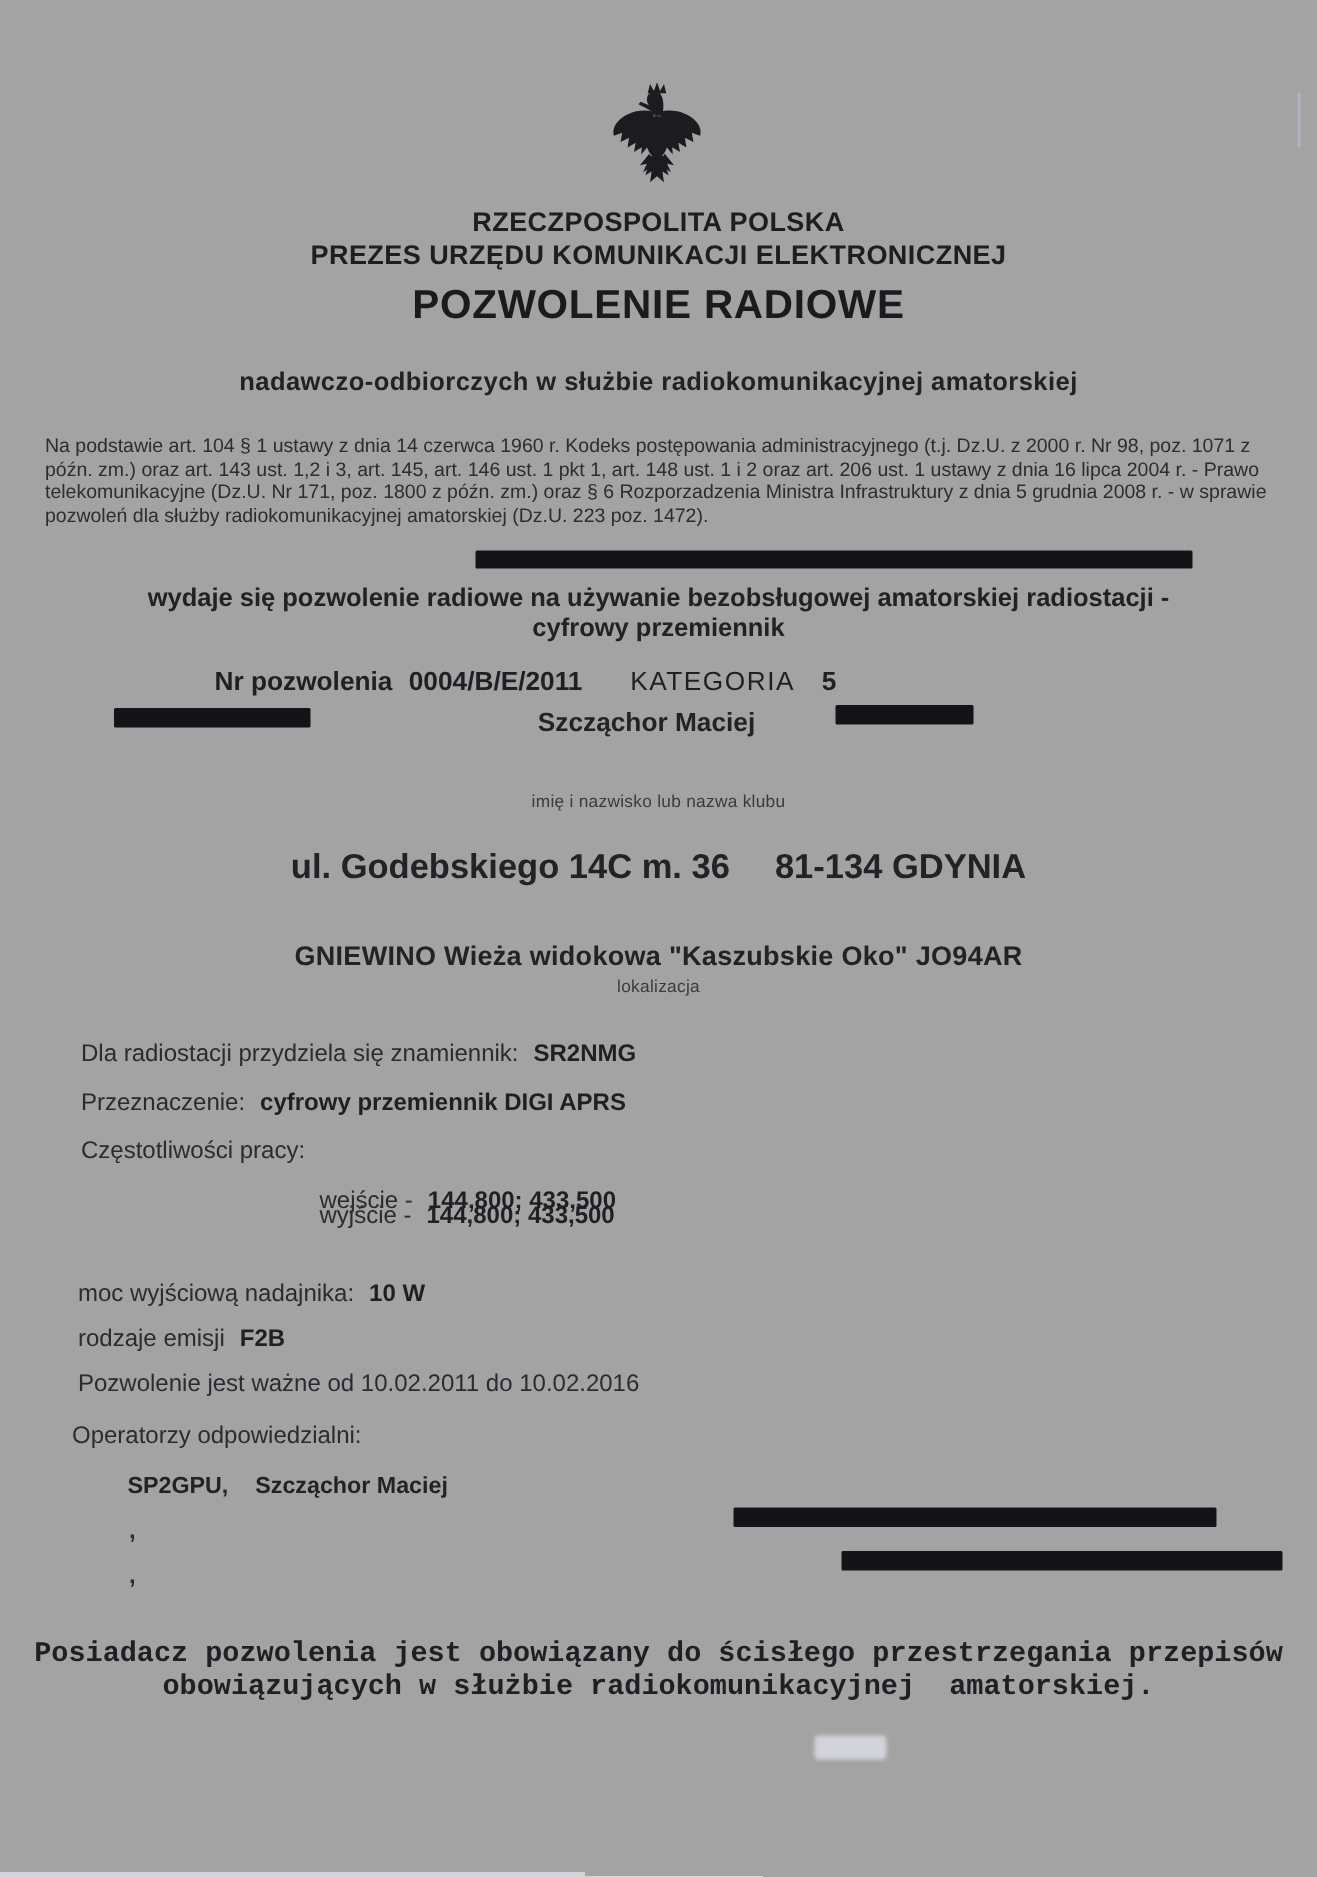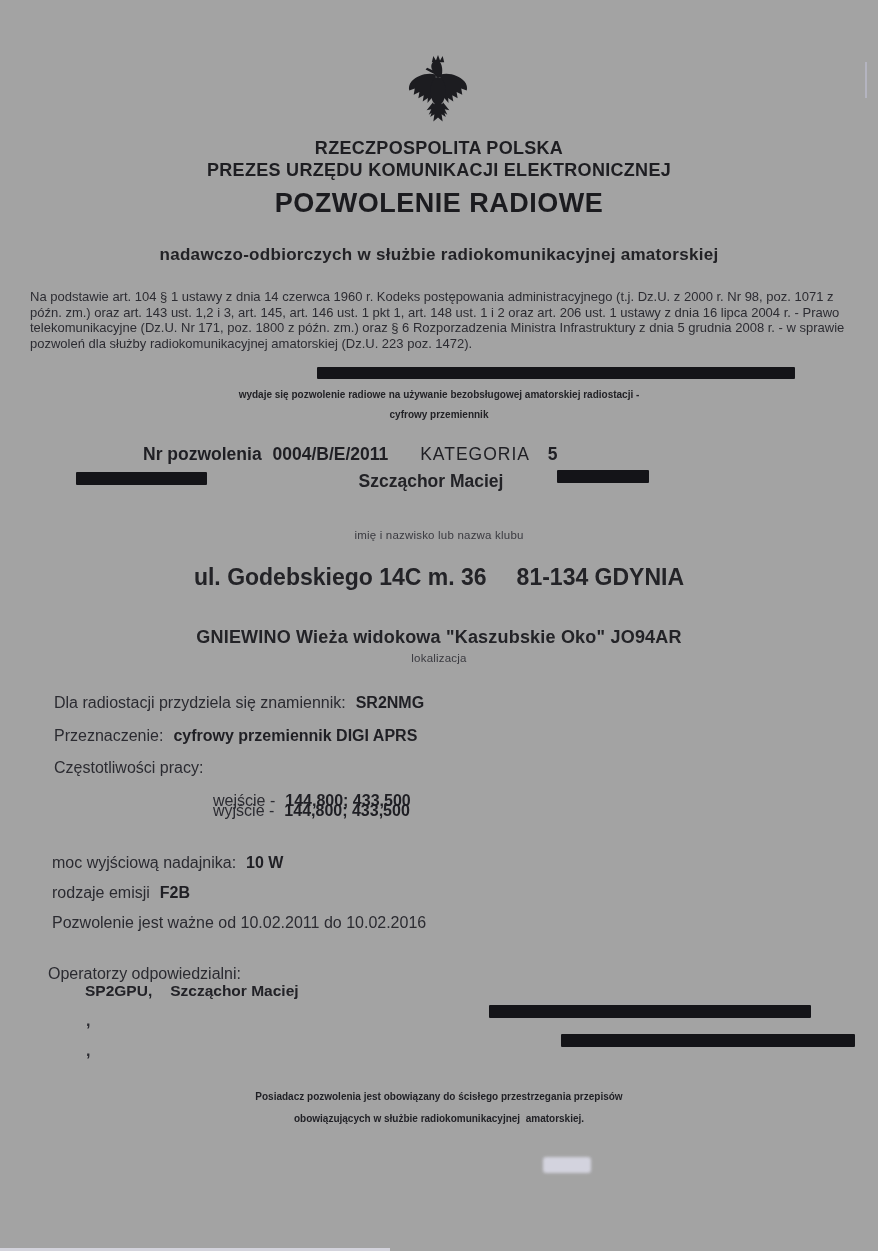--- a/index.html
+++ b/index.html
@@ -14,36 +14,36 @@
   .abs{position:absolute;}
   .ctr{left:0;right:0;text-align:center;}
   .b{font-weight:bold;}
   .header-line{font-size:18px;font-weight:bold;letter-spacing:.3px;color:#1e1e22;}
   .doc-title{font-size:27px;font-weight:bold;letter-spacing:.5px;color:#1b1b1f;}
   .subtitle{font-size:17px;font-weight:bold;letter-spacing:.3px;color:#222226;}
   .legal{
     left:30px;top:289px;width:824px;
     font-size:13px;line-height:15.6px;color:#2c2c32;
   }
-  .issue{font-size:10px;font-weight:bold;color:#222226;}
+  .issue{font-size:17px;font-weight:bold;color:#222226;}
   .nr-line{left:143px;top:444px;font-size:17.5px;color:#1f1f24;}
   .nr-line .cat{font-weight:normal;margin-left:27px;letter-spacing:1px;}
   .nr-line .catval{font-weight:bold;margin-left:13px;}
   .name-line{font-size:17.5px;font-weight:bold;}
   .caption{font-size:11.5px;color:#3a3a40;letter-spacing:.2px;}
   .addr{font-size:23px;font-weight:bold;}
   .addr .city{margin-left:30px;}
   .loc{font-size:18px;font-weight:bold;letter-spacing:.2px;}
   .bodyline{font-size:16px;color:#2b2b31;}
   .bodyline .val{font-weight:bold;color:#1f1f24;margin-left:10px;}
   .opshead{font-size:16px;color:#2b2b31;}
   .opline{font-size:15.5px;font-weight:bold;color:#222227;}
   .opline .opname{margin-left:18px;}
   .comma{font-size:16px;font-weight:bold;color:#2b2b31;}
-  .footer{font-size:10px;font-weight:bold;color:#1f1f24;white-space:pre-wrap;}
+  .footer{font-size:19px;font-weight:bold;color:#1f1f24;white-space:pre-wrap;font-family:Liberation Mono, monospace;}
   .redaction{background:#141418;border-radius:1px;}
   .smudge{background:#d3d3de;filter:blur(1.5px);border-radius:3px;}
   .edge-line{background:#b4b4c0;}
   .bottom-edge{background:#d3d3dc;}
   .emblem{left:407px;top:52px;width:62px;height:74px;}
 </style>
 </head>
 <body>
 
 <div class="page">
@@ -117,21 +117,21 @@
     <span>wyjście -</span><span class="val">144,800; 433,500</span>
   </div>
   <div class="abs bodyline" style="left:52px;top:854px;">
     <span>moc wyjściową nadajnika:</span><span class="val">10 W</span>
   </div>
   <div class="abs bodyline" style="left:52px;top:884px;">
     <span>rodzaje emisji</span><span class="val">F2B</span>
   </div>
   <div class="abs bodyline" style="left:52px;top:914px;">Pozwolenie jest ważne od 10.02.2011 do 10.02.2016</div>
 
-  <div class="abs opshead" style="left:48px;top:949px;margin-top:16px;">Operatorzy odpowiedzialni:</div>
+  <div class="abs opshead" style="left:48px;top:949px;">Operatorzy odpowiedzialni:</div>
   <div class="abs opline" style="left:85px;top:982px;">
     <span>SP2GPU,</span><span class="opname">Szcząchor Maciej</span>
   </div>
   <div class="abs redaction" style="left:489px;top:1005px;width:322px;height:13px;"></div>
   <div class="abs comma" style="left:86px;top:1012px;">,</div>
   <div class="abs redaction" style="left:561px;top:1034px;width:294px;height:13px;"></div>
   <div class="abs comma" style="left:86px;top:1042px;">,</div>
 
   <div class="abs ctr footer" style="top:1091px;">Posiadacz pozwolenia jest obowiązany do ścisłego przestrzegania przepisów</div>
   <div class="abs ctr footer" style="top:1113px;">obowiązujących w służbie radiokomunikacyjnej  amatorskiej.</div>

